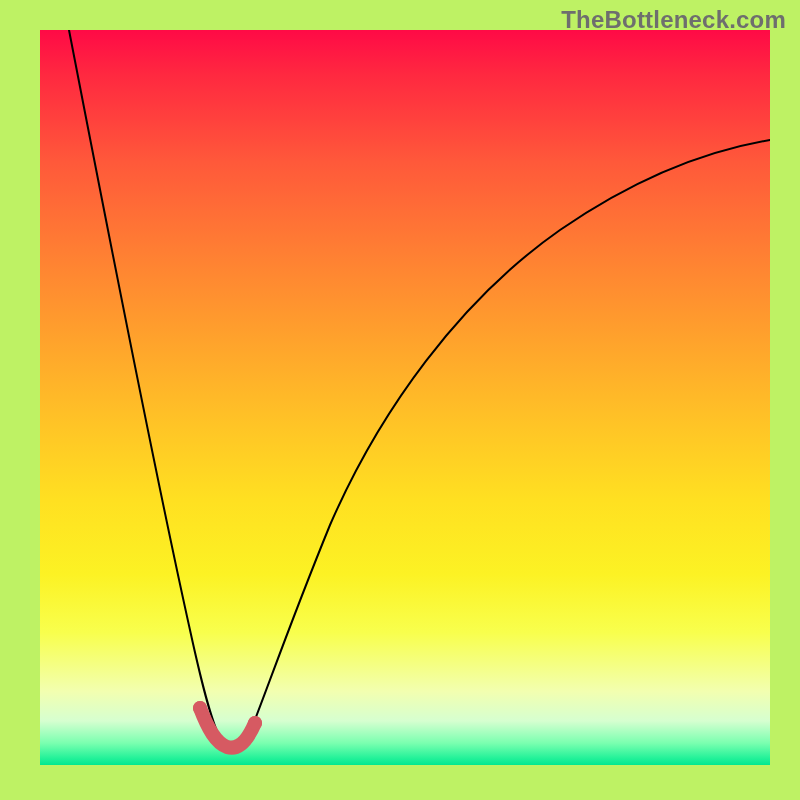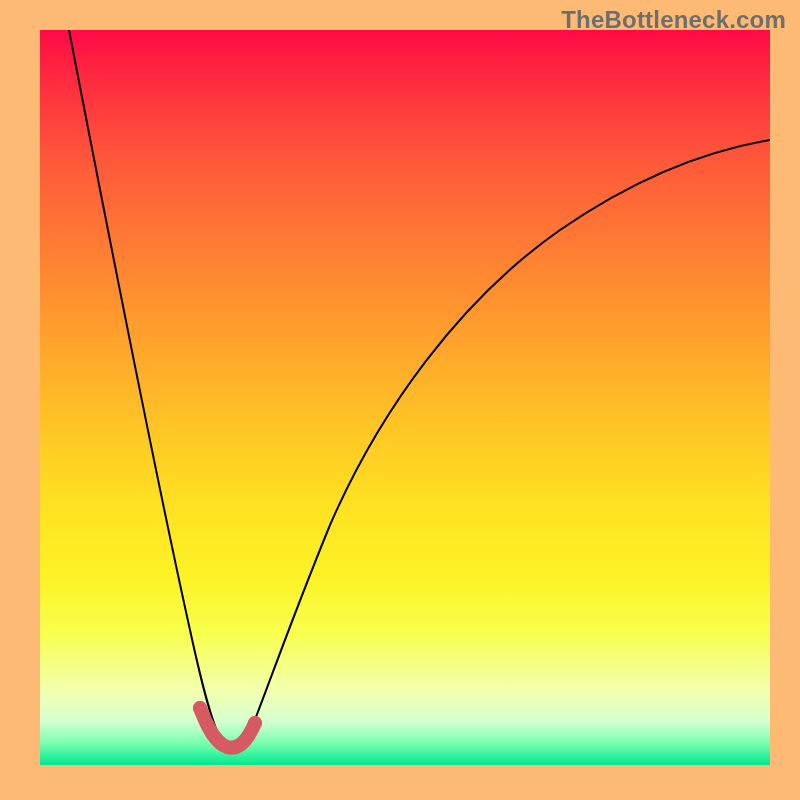--- a/index.html
+++ b/index.html
@@ -9,21 +9,21 @@
     height: 800px;
     background: #000;
     overflow: hidden;
   }
   .frame {
     position: absolute;
     left: 0;
     top: 0;
     width: 800px;
     height: 800px;
-    background: #fdba74;
+    background: #bef264;
   }
   .plot {
     position: absolute;
     left: 40px;
     top: 30px;
     width: 730px;
     height: 735px;
     background: linear-gradient(to bottom,
       #ff0a46 0%,
       #ff2840 6%,

